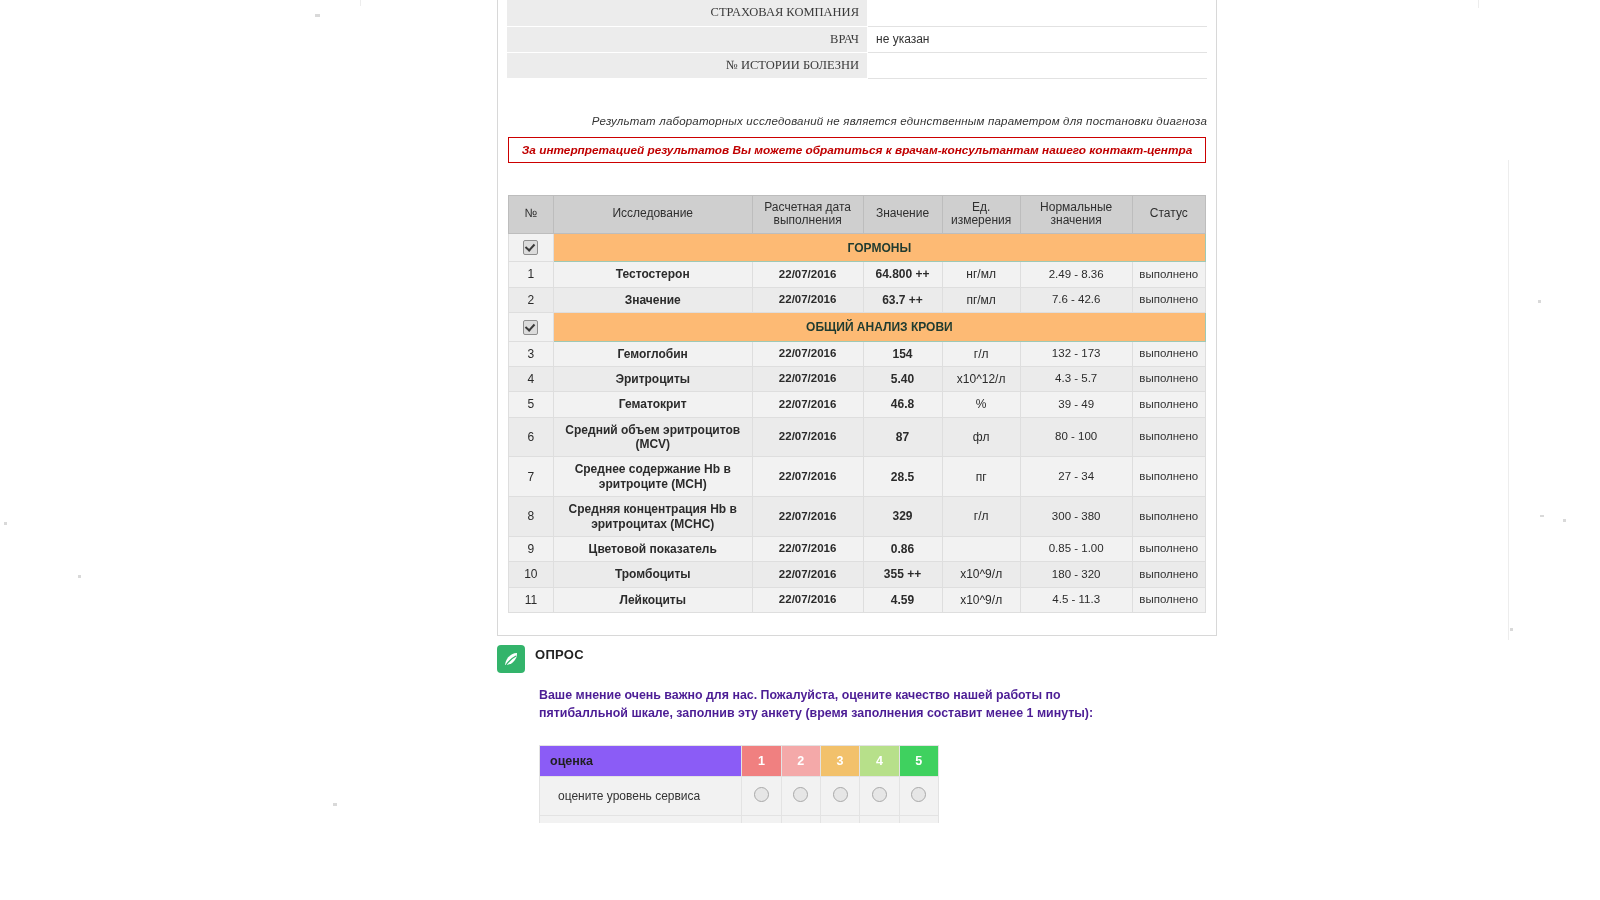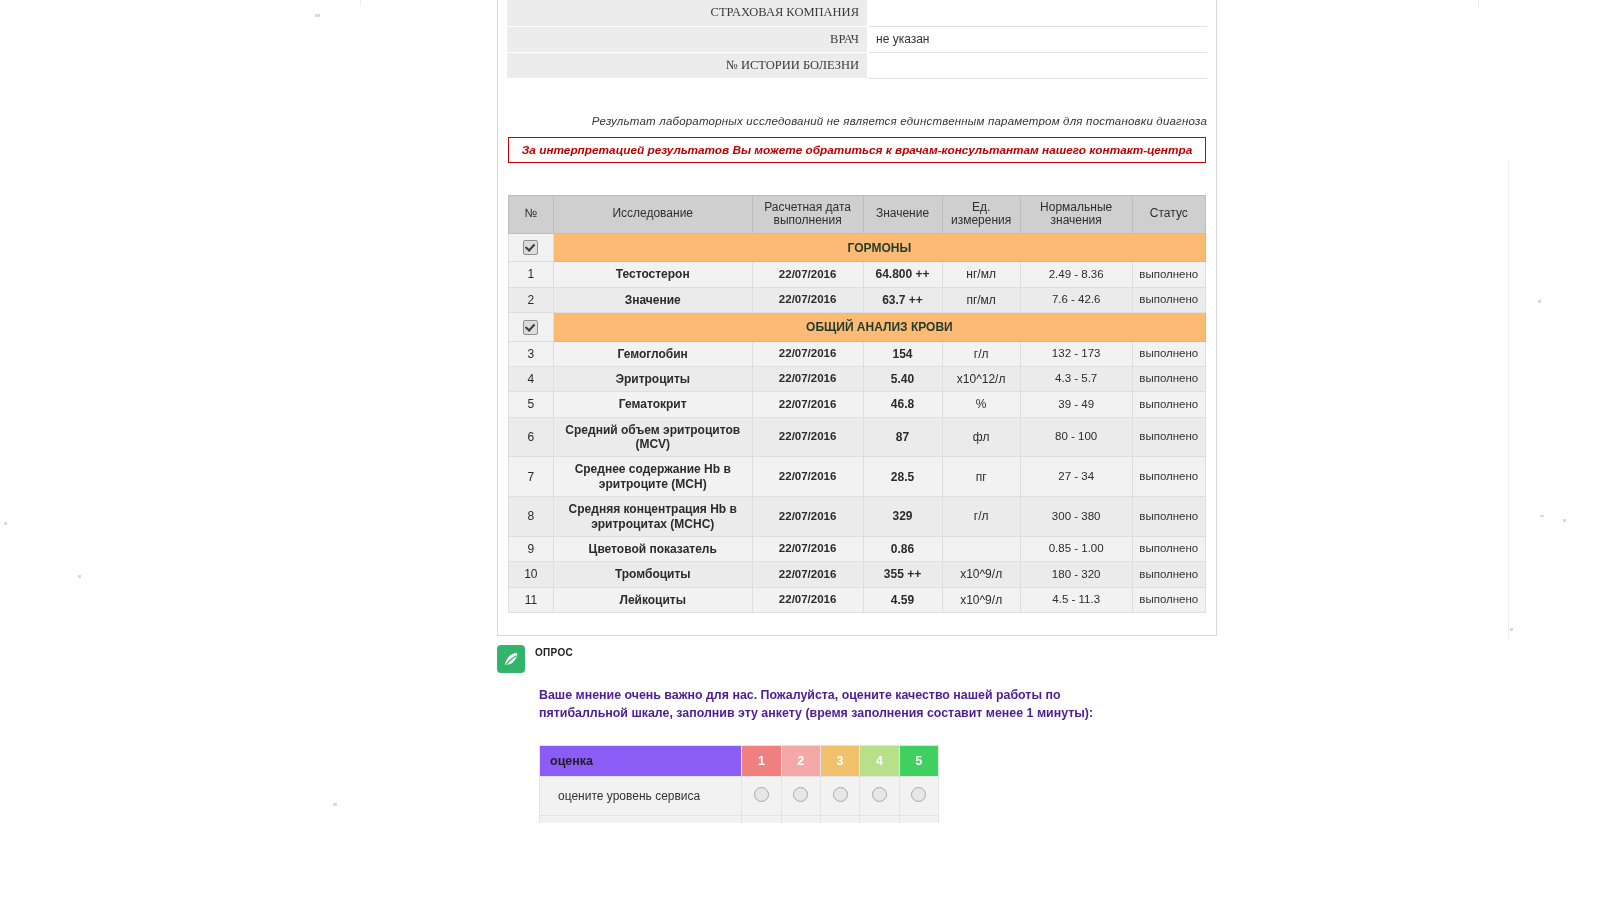--- a/index.html
+++ b/index.html
@@ -174,21 +174,21 @@
     border-radius: 4px;
     background: #33b46b;
     display: flex;
     align-items: center;
     justify-content: center;
     flex: 0 0 auto;
     margin-top: 4px;
   }
   .survey-badge svg { display: block; }
   .survey-title {
-    font-size: 10px;
+    font-size: 13px;
     font-weight: bold;
     color: #222;
     padding-top: 6px;
     letter-spacing: .3px;
   }
   .survey-text {
     margin: 14px 0 0 42px;
     width: 575px;
     font-size: 12.4px;
     font-weight: bold;

